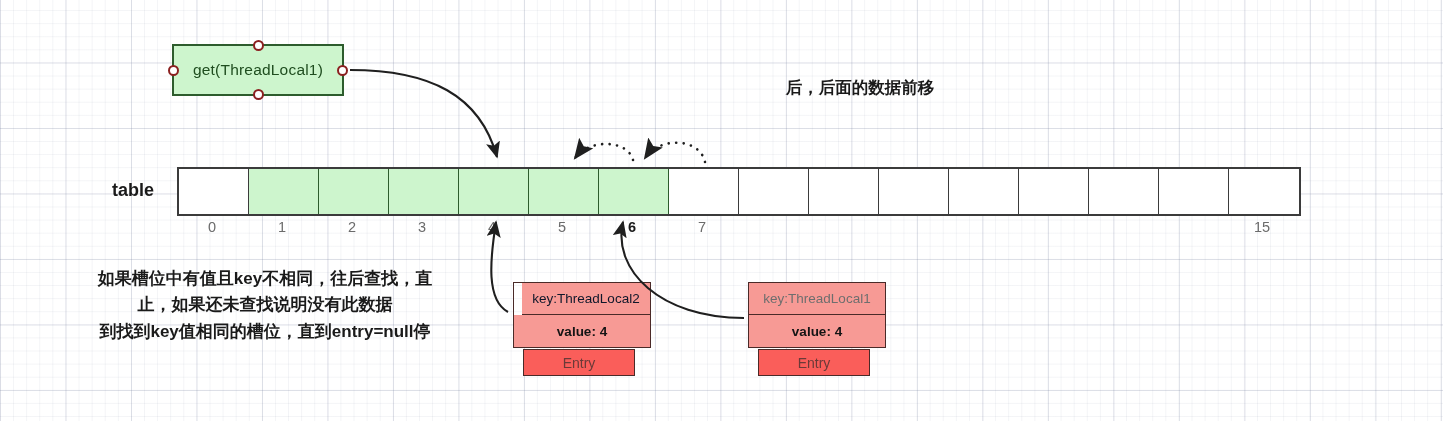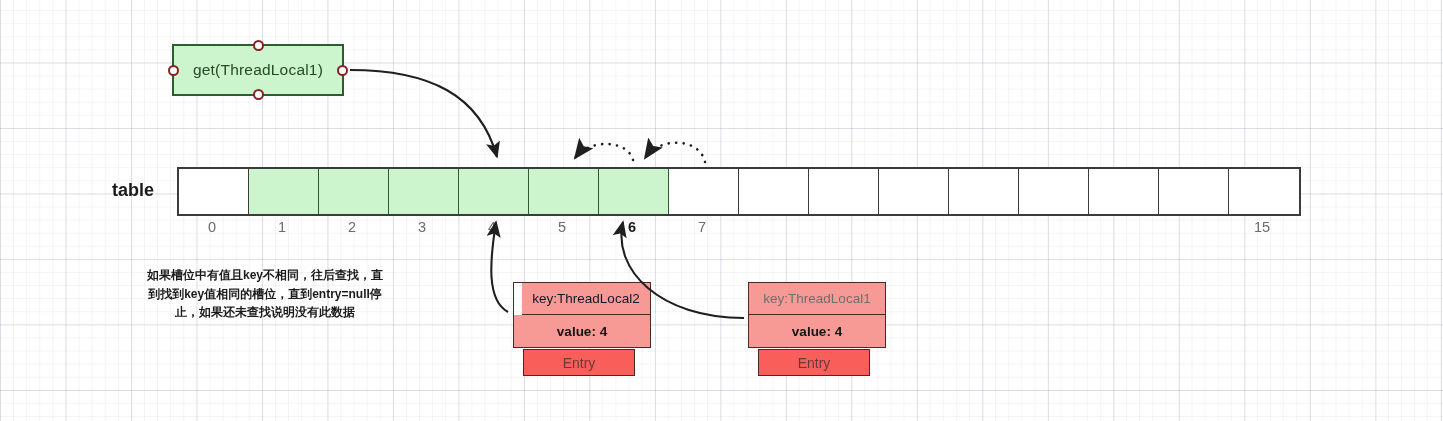--- a/index.html
+++ b/index.html
@@ -63,21 +63,21 @@
   #index-row{position:absolute;left:177px;top:219px;height:22px;}
   .idx{
     position:absolute;width:70px;text-align:center;
     font-size:14.5px;color:#6b6b6b;
   }
   .idx.bold{font-weight:bold;color:#1a1a1a;}
 
   
   .ann-left{
     position:absolute;left:50px;top:266px;width:430px;
-    text-align:center;font-weight:bold;font-size:12px;color:#1a1a1a;
+    text-align:center;font-weight:bold;font-size:17px;color:#1a1a1a;
     line-height:1.55;
   }
 
   
   .entry{position:absolute;width:138px;}
   .entry .body{border:1.8px solid #4a2a28;box-sizing:border-box;}
   .entry .row{
     height:32px;background:#F79A95;
     display:flex;align-items:center;justify-content:center;
     font-size:13.5px;box-sizing:border-box;
@@ -104,20 +104,21 @@
 
   <div class="node-get">
     <span class="label">get(ThreadLocal1)</span>
     <span class="handle h-top"></span>
     <span class="handle h-bottom"></span>
     <span class="handle h-left"></span>
     <span class="handle h-right"></span>
   </div>
 
   <div class="ann-top">
+    <div>后，后面的数据前移</div>
   </div>
 
   <div id="table-label">table</div>
 
   <div id="table-row">
       <div class="cell"></div>
       <div class="cell filled"></div>
       <div class="cell filled"></div>
       <div class="cell filled"></div>
       <div class="cell filled"></div>
@@ -141,22 +142,22 @@
       <div class="idx" style="left: 210px;">3</div>
       <div class="idx" style="left: 280px;">4</div>
       <div class="idx" style="left: 350px;">5</div>
       <div class="idx bold" style="left: 420px;">6</div>
       <div class="idx" style="left: 490px;">7</div>
       <div class="idx" style="left: 1050px;">15</div>
     </div>
 
   <div class="ann-left">
     <div>如果槽位中有值且key不相同，往后查找，直</div>
+    <div>止，如果还未查找说明没有此数据</div>
     <div>到找到key值相同的槽位，直到entry=null停</div>
-    <div>止，如果还未查找说明没有此数据</div>
   </div>
 
   <div class="entry" id="entry-1">
     <div class="body">
       <div class="row key keydark">key:ThreadLocal2</div>
       <div class="row value">value: 4</div>
     </div>
     <div class="foot">Entry</div>
   </div>
 

